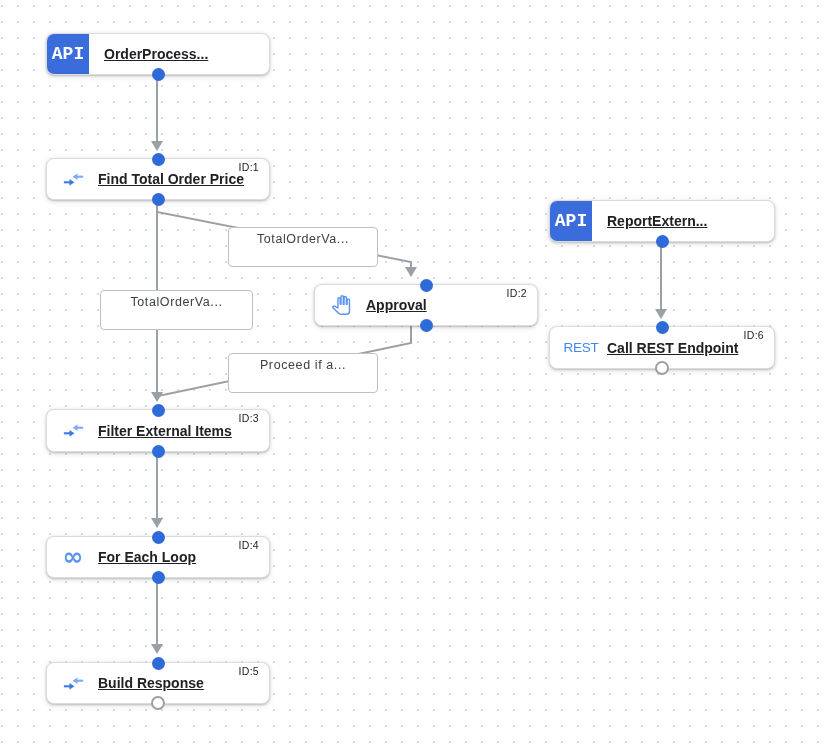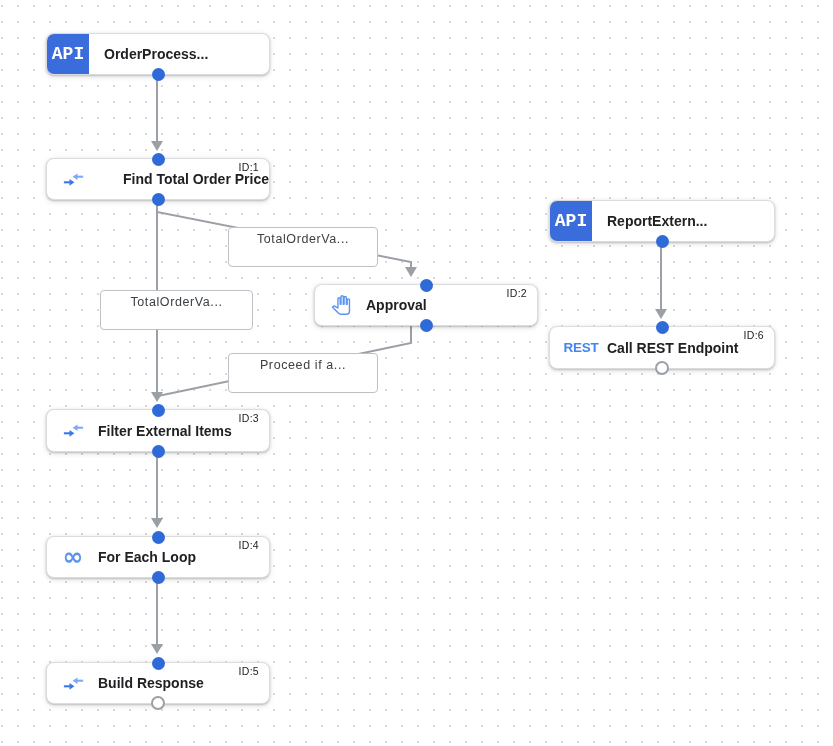--- a/index.html
+++ b/index.html
@@ -21,26 +21,26 @@
     border:1px solid #dadce0;border-radius:8px;box-sizing:border-box;
     box-shadow:0 1px 2px rgba(60,64,67,.25),0 1.5px 5px rgba(60,64,67,.15);
     display:flex;align-items:center;
   }
   .node.wide{width:226px;}
   .badge{
     width:42px;height:100%;background:#3a6ddb;border-radius:7px 0 0 7px;
     color:#fff;font-family:"Liberation Mono",monospace;font-weight:bold;font-size:18px;
     display:flex;align-items:center;justify-content:center;flex:0 0 auto;
   }
-  .node .title{font-size:14px;font-weight:bold;color:#202124;margin-left:15px;white-space:nowrap;}
+  .node .title{font-size:14px;font-weight:bold;color:#202124;margin-left:15px;white-space:nowrap;text-decoration:underline;}
   .node .ticon{margin-left:14px;width:24px;display:flex;align-items:center;justify-content:center;flex:0 0 auto;}
   .node .ticon + .title{margin-left:13px;}
   .nid{position:absolute;top:2px;right:10px;font-size:10.5px;color:#202124;letter-spacing:.3px;}
   .inf{font-size:25px;line-height:20px;color:#5b93f0;font-weight:bold;font-family:"DejaVu Sans",sans-serif;}
-  .rest{color:#4285f4;font-weight:bold;font-size:13.5px;letter-spacing:-.3px;font-family:"Liberation Sans",sans-serif;}
+  .rest{color:#4285f4;font-weight:normal;font-size:13.5px;letter-spacing:-.3px;font-family:"Liberation Sans",sans-serif;}
   .port{position:absolute;left:50%;width:13px;height:13px;margin-left:-6.5px;border-radius:50%;z-index:4;}
   .port.blue{background:#2e6bd9;}
   .port.hollow{background:#fff;border:2px solid #9aa0a6;width:10px;height:10px;margin-left:-7px;}
   .port.top{top:-6.5px;}
   .port.bottom{bottom:-6.5px;}
   .port.hollow.bottom{bottom:-7px;}
 </style>
 </head>
 <body>
 
@@ -72,21 +72,21 @@
   <div class="elabel" style="left:228px;top:227px;width:150px;">TotalOrderVa...</div>
   <div class="elabel" style="left:100px;top:290px;width:153px;">TotalOrderVa...</div>
   <div class="elabel" style="left:228px;top:353px;width:150px;">Proceed if a...</div>
 
   <div class="node" style="left:46px;top:33px;">
     <div class="badge">API</div>
     <div class="title">OrderProcess...</div>
     <span class="port blue bottom"></span>
   </div>
 
-  <div class="node" style="left:46px;top:158px;justify-content:space-between;">
+  <div class="node" style="left:46px;top:158px;">
     <span class="nid">ID:1</span>
     <span class="ticon">
       <svg width="21" height="21" viewBox="0 0 24 24">
         <path d="M1 15.2h7.2" stroke="#3b78e7" stroke-width="2.4" fill="none"></path>
         <polygon points="7.4,11.4 7.4,19 13,15.2" fill="#3b78e7"></polygon>
         <path d="M23 8.8h-7.2" stroke="#7baaf7" stroke-width="2.4" fill="none"></path>
         <polygon points="16.6,5 16.6,12.6 11,8.8" fill="#7baaf7"></polygon>
       </svg>
     </span>
     <div class="title">Find Total Order Price</div>

